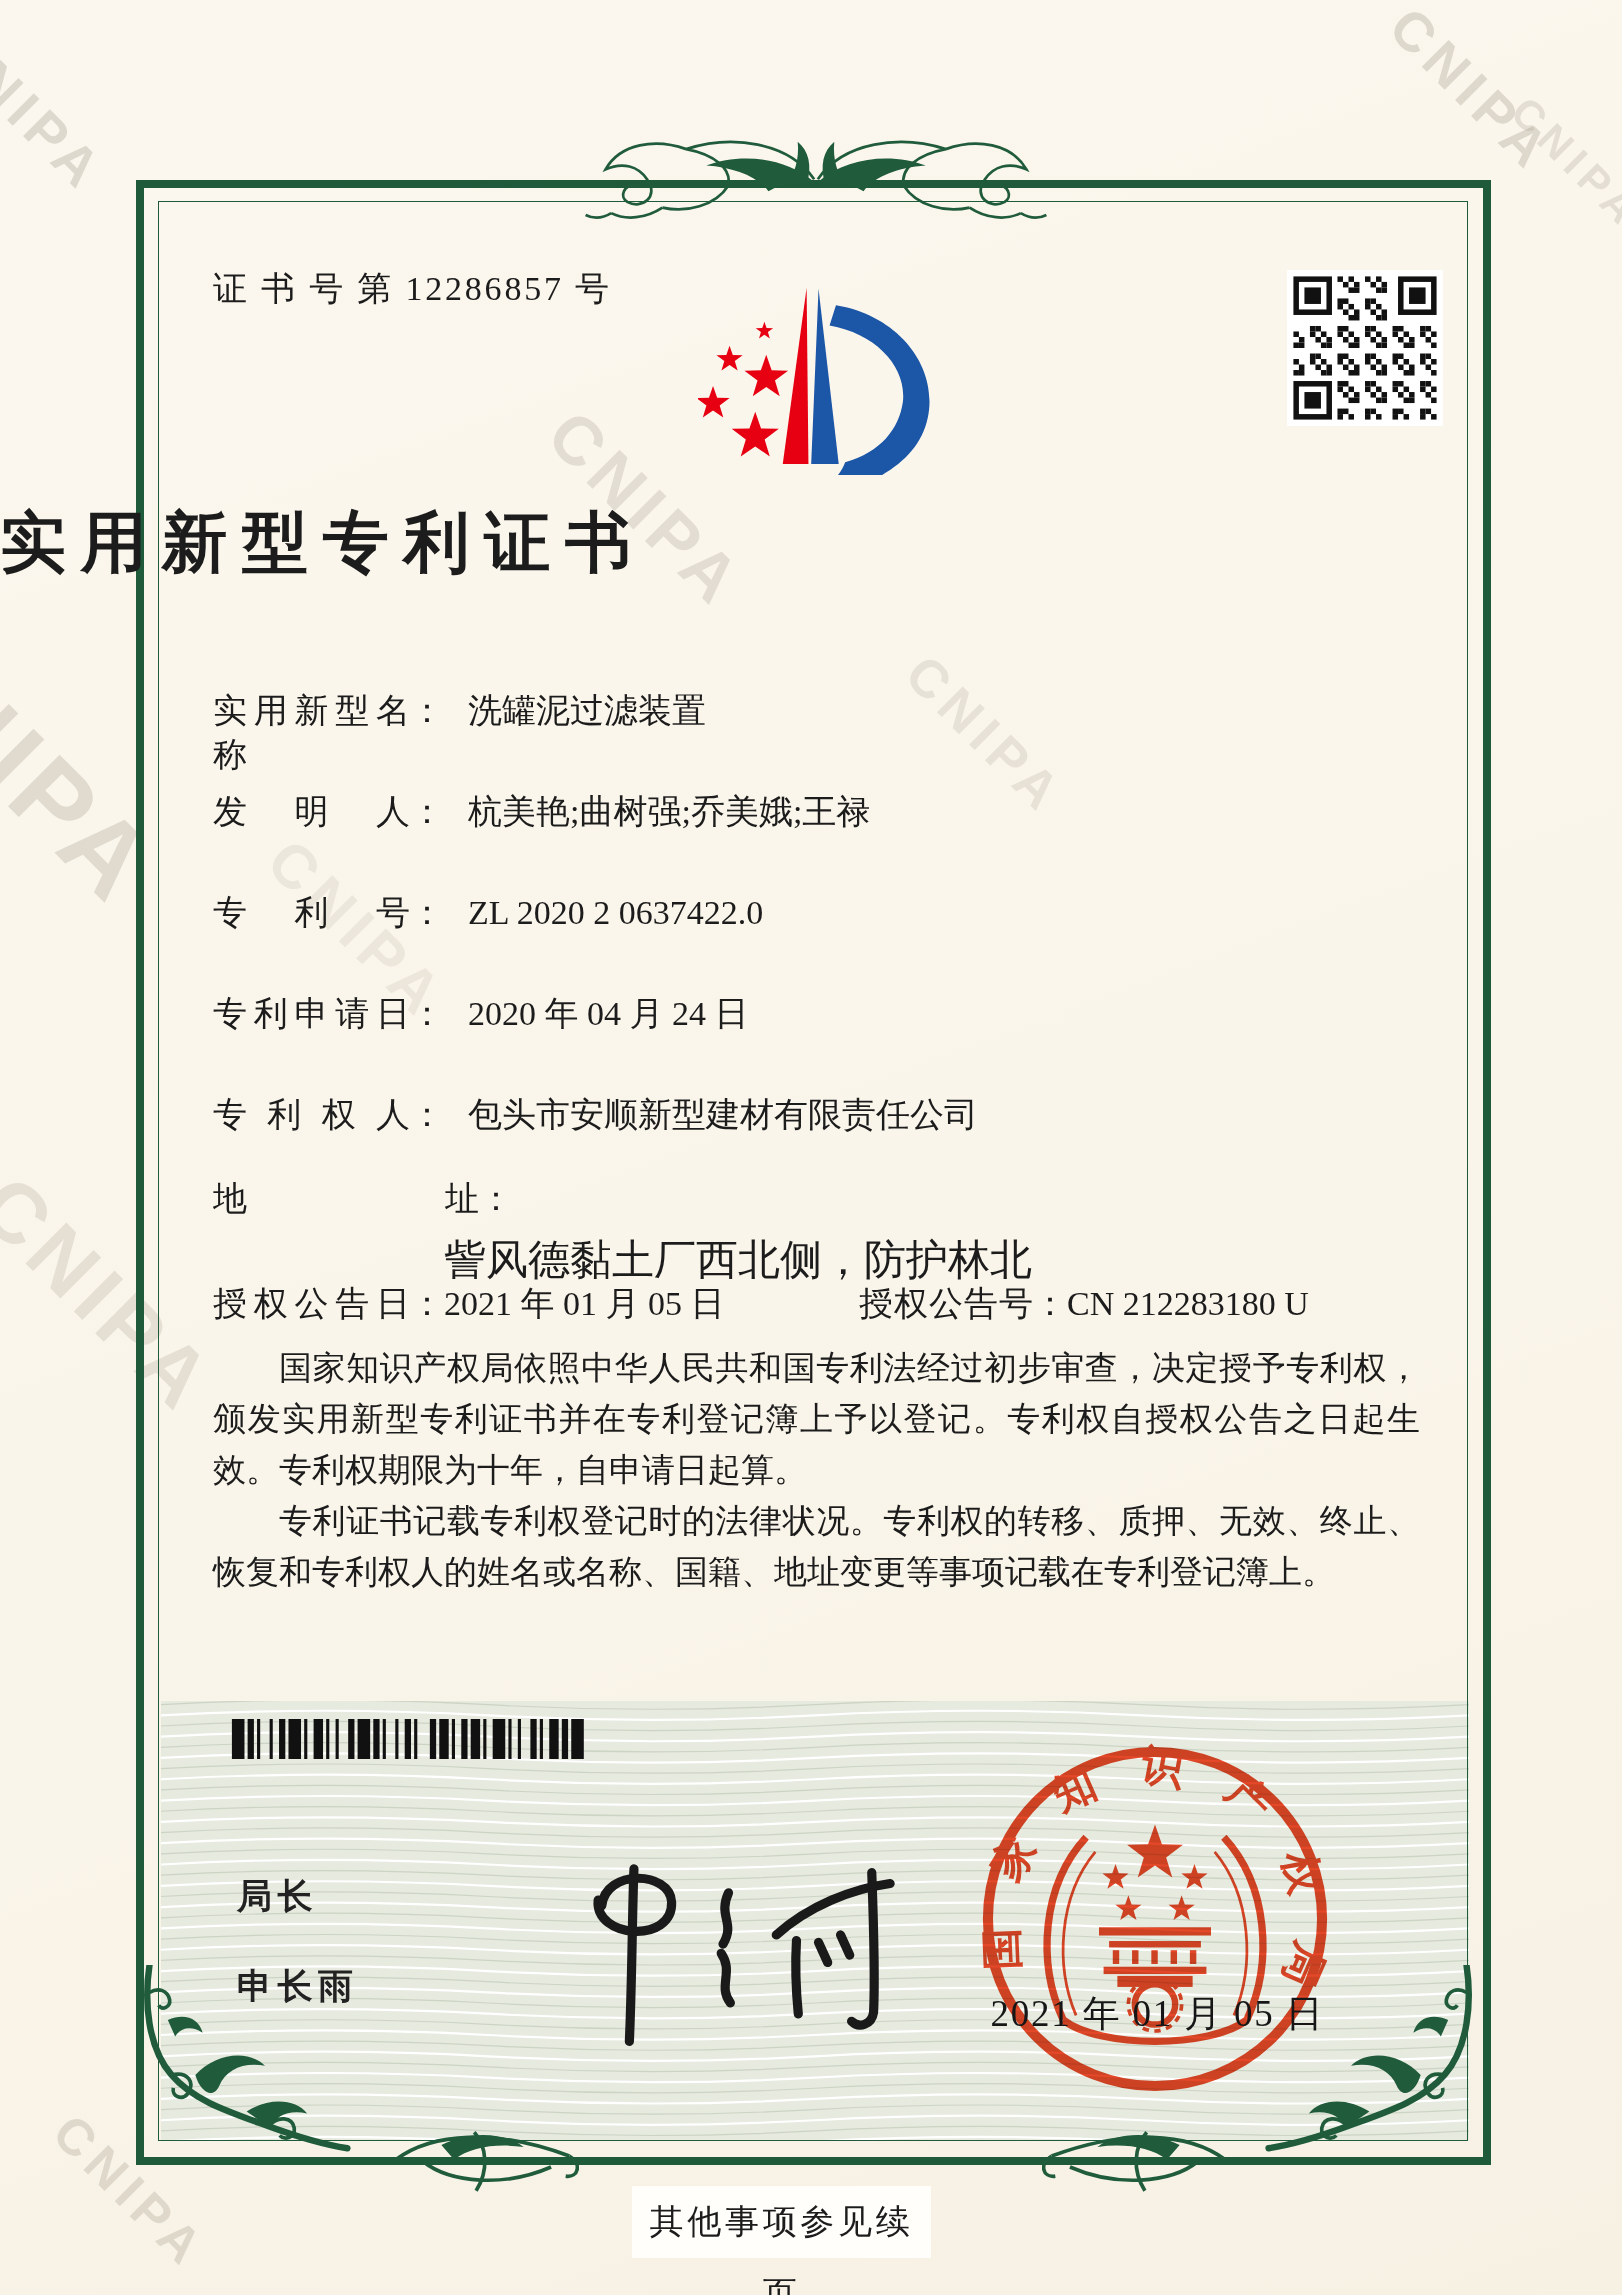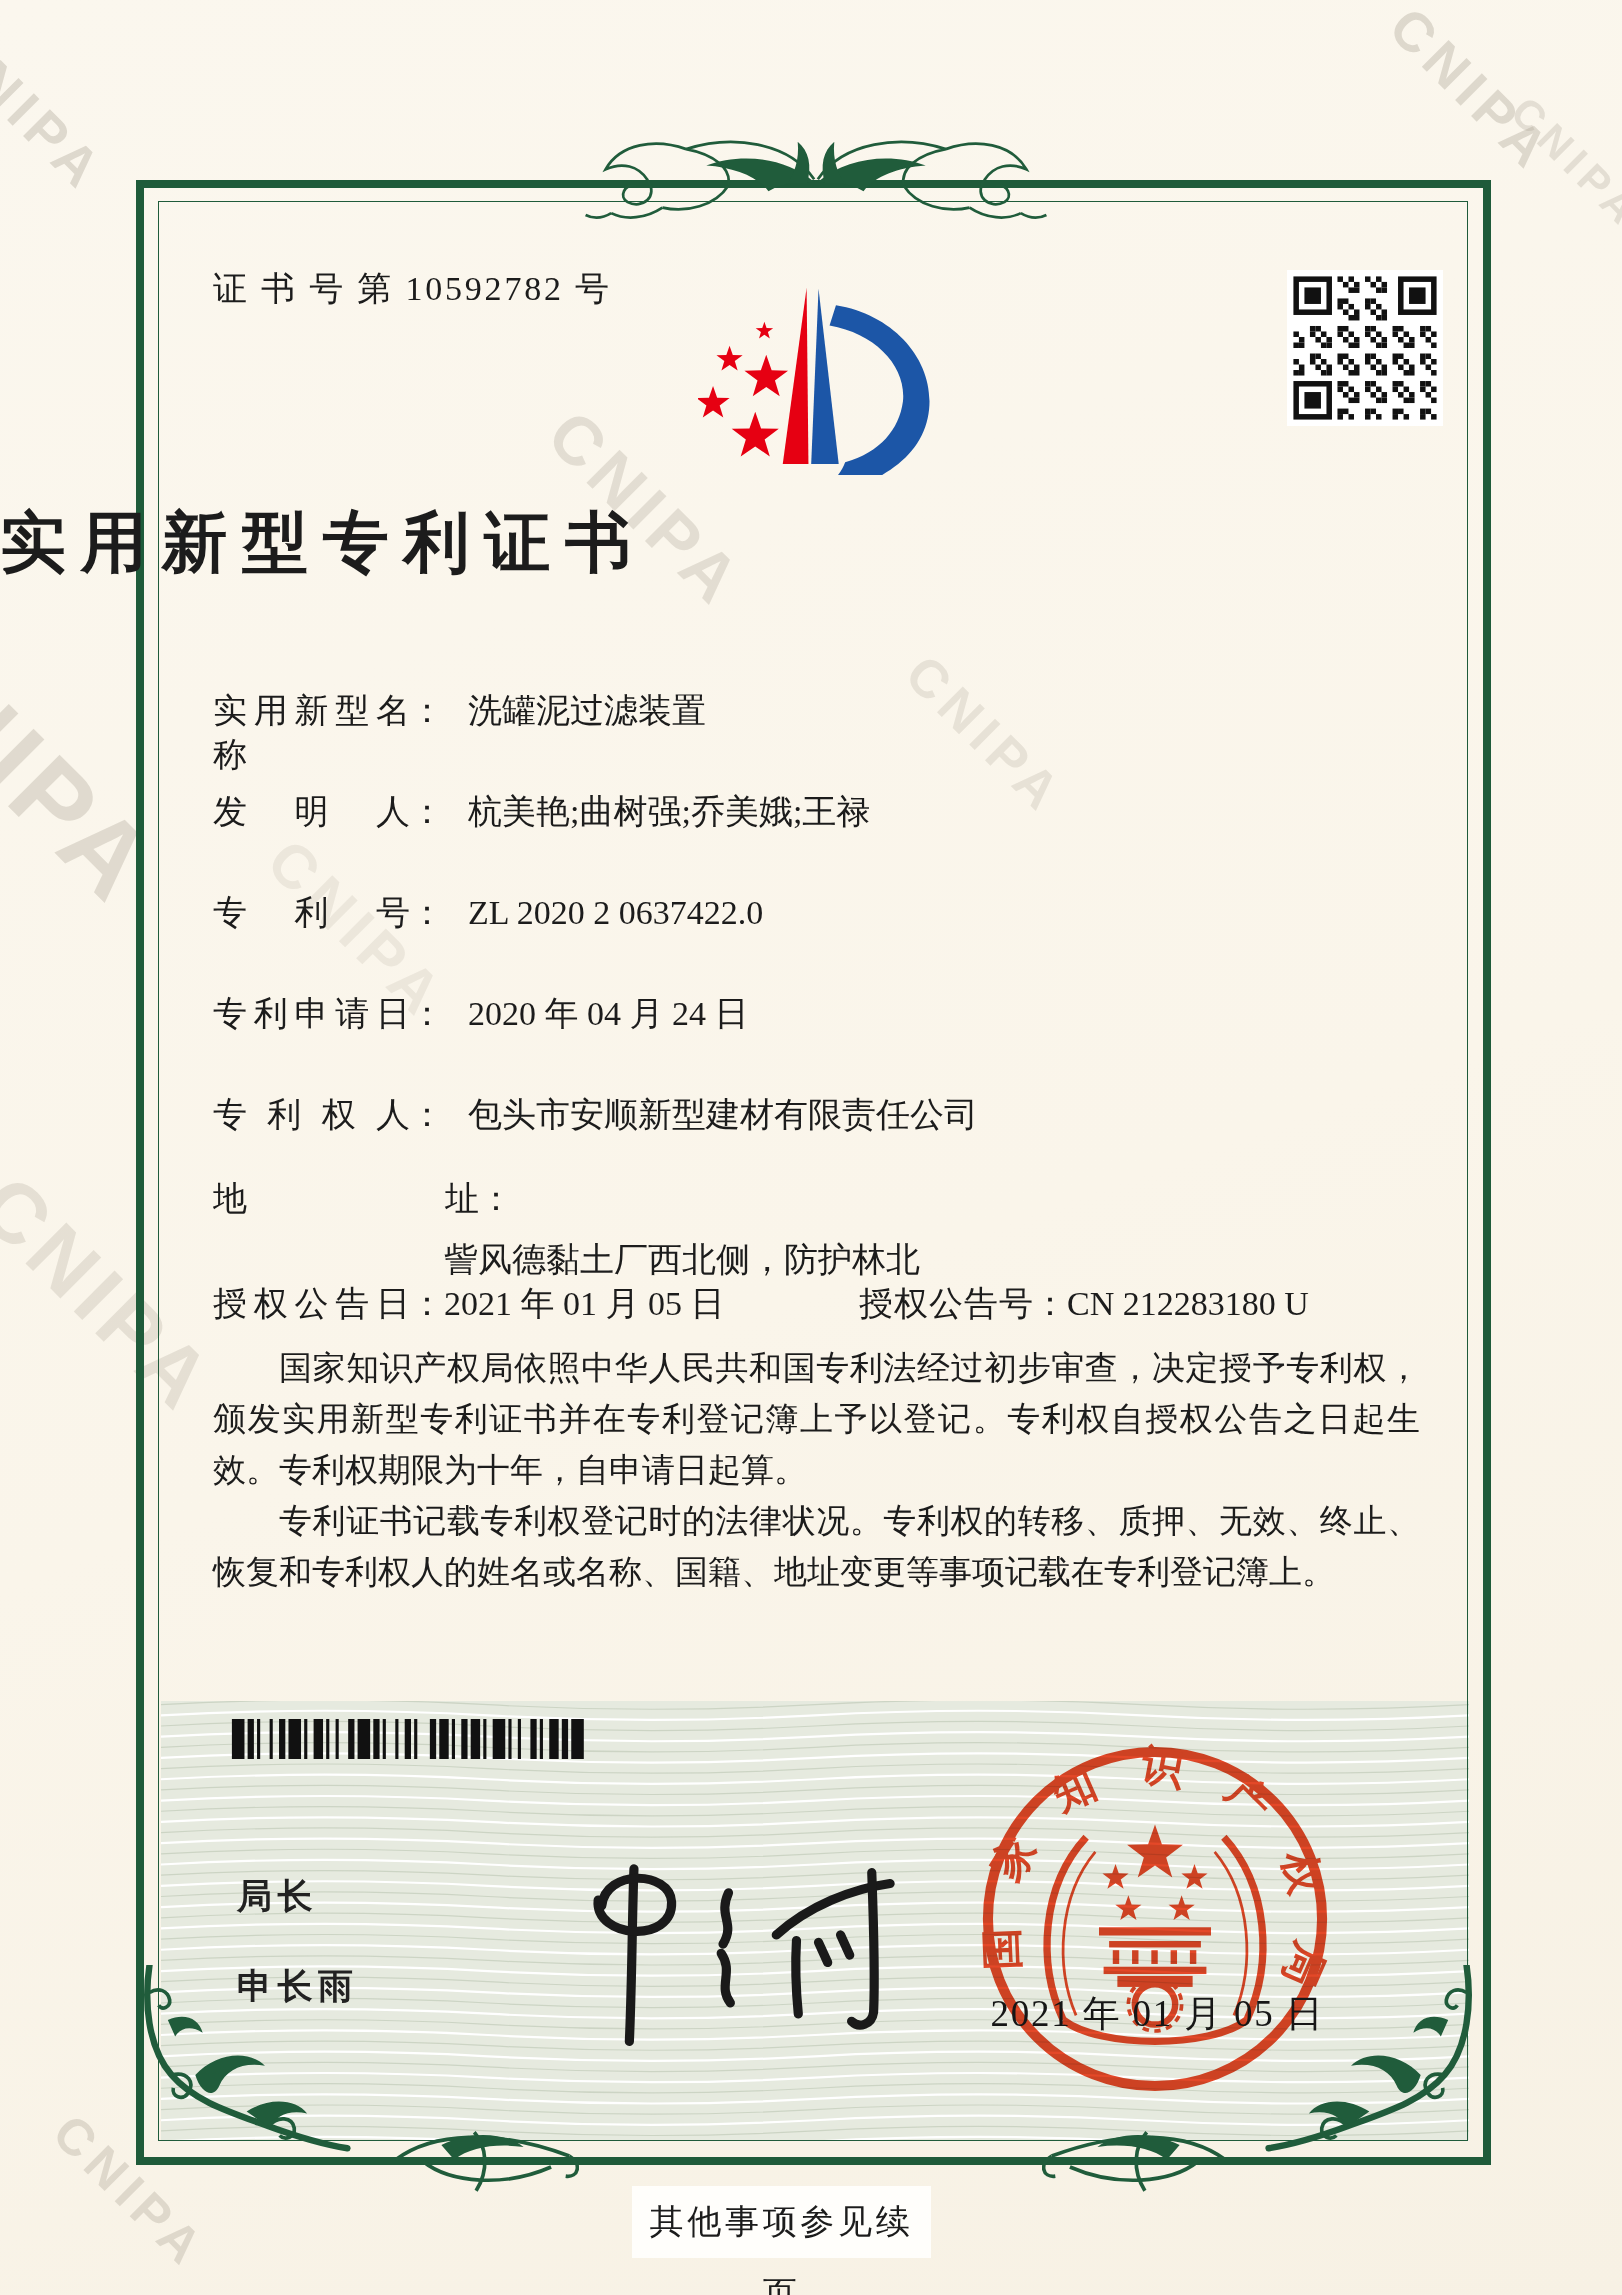--- a/index.html
+++ b/index.html
@@ -28,21 +28,21 @@
   .title{position:absolute;left:0;top:498px;width:100%;text-align:left;
       font-size:66px;font-weight:bold;letter-spacing:14.7px;}
   
   .row{position:absolute;left:213px;width:1209px;font-size:34px;display:flex;align-items:flex-start;line-height:44px;}
   .lab{display:inline-block;width:197px;text-align:justify;text-align-last:justify;flex:none;}
   .lab-wide{width:266px;}
   .lab-5{width:174px;}
   .colon{flex:none;}
   .val{flex:1;margin-left:24px;}
   .pair2{position:absolute;left:646px;top:0;display:flex;}
-  .addr2{margin-left:231px;margin-top:9.2px;font-size:34px;line-height:44px;}
+  .addr2{margin-left:231px;margin-top:9.2px;font-size:42px;line-height:44px;}
   
   .paras{position:absolute;left:213px;top:1343px;width:1207px;font-size:33px;
       line-height:51px;text-align:justify;}
   .paras p{margin:0;text-indent:2em;}
   
   .barcode{position:absolute;left:230px;top:1719px;}
   .sig-title{position:absolute;left:237px;top:1873px;font-size:35px;font-weight:bold;
       letter-spacing:5.5px;font-family:"Liberation Sans","DejaVu Sans",sans-serif;color:#222;}
   .sig-name{position:absolute;left:237px;top:1963px;font-size:35px;font-weight:bold;
       letter-spacing:5.5px;font-family:"Liberation Sans","DejaVu Sans",sans-serif;color:#222;}
@@ -170,21 +170,21 @@
         <path d="M96 20 C110 36 112 62 98 84"></path>
         <path d="M200 46 C214 54 210 70 196 68"></path>
       </g>
       <path fill="#205c3b" d="M60 34 C90 18 130 20 150 36 C120 32 92 36 74 50 Z"></path>
     </g>
   </svg>
   <svg class="orn flip" style="left:1042px;top:2114px" width="193" height="96" viewBox="0 0 210 105">
     <use href="#orn-bot"></use>
   </svg>
 
-  <div class="cert-no">证 书 号 第 10592782 号</div>
+  <div class="cert-no">证 书 号 第 12286857 号</div>
 
   <svg class="logo" width="253" height="211" viewBox="0 0 275 230">
     <g fill="#e60012">
       <use href="#star5" transform="translate(72,73) scale(1.0)"></use>
       <use href="#star5" transform="translate(34,104) scale(1.5)"></use>
       <use href="#star5" transform="translate(74,124) scale(2.5)"></use>
       <use href="#star5" transform="translate(16,152) scale(1.9)"></use>
       <use href="#star5" transform="translate(62,188) scale(2.7)"></use>
       <polygon points="118,26 92,218 120,218"></polygon>
     </g>

